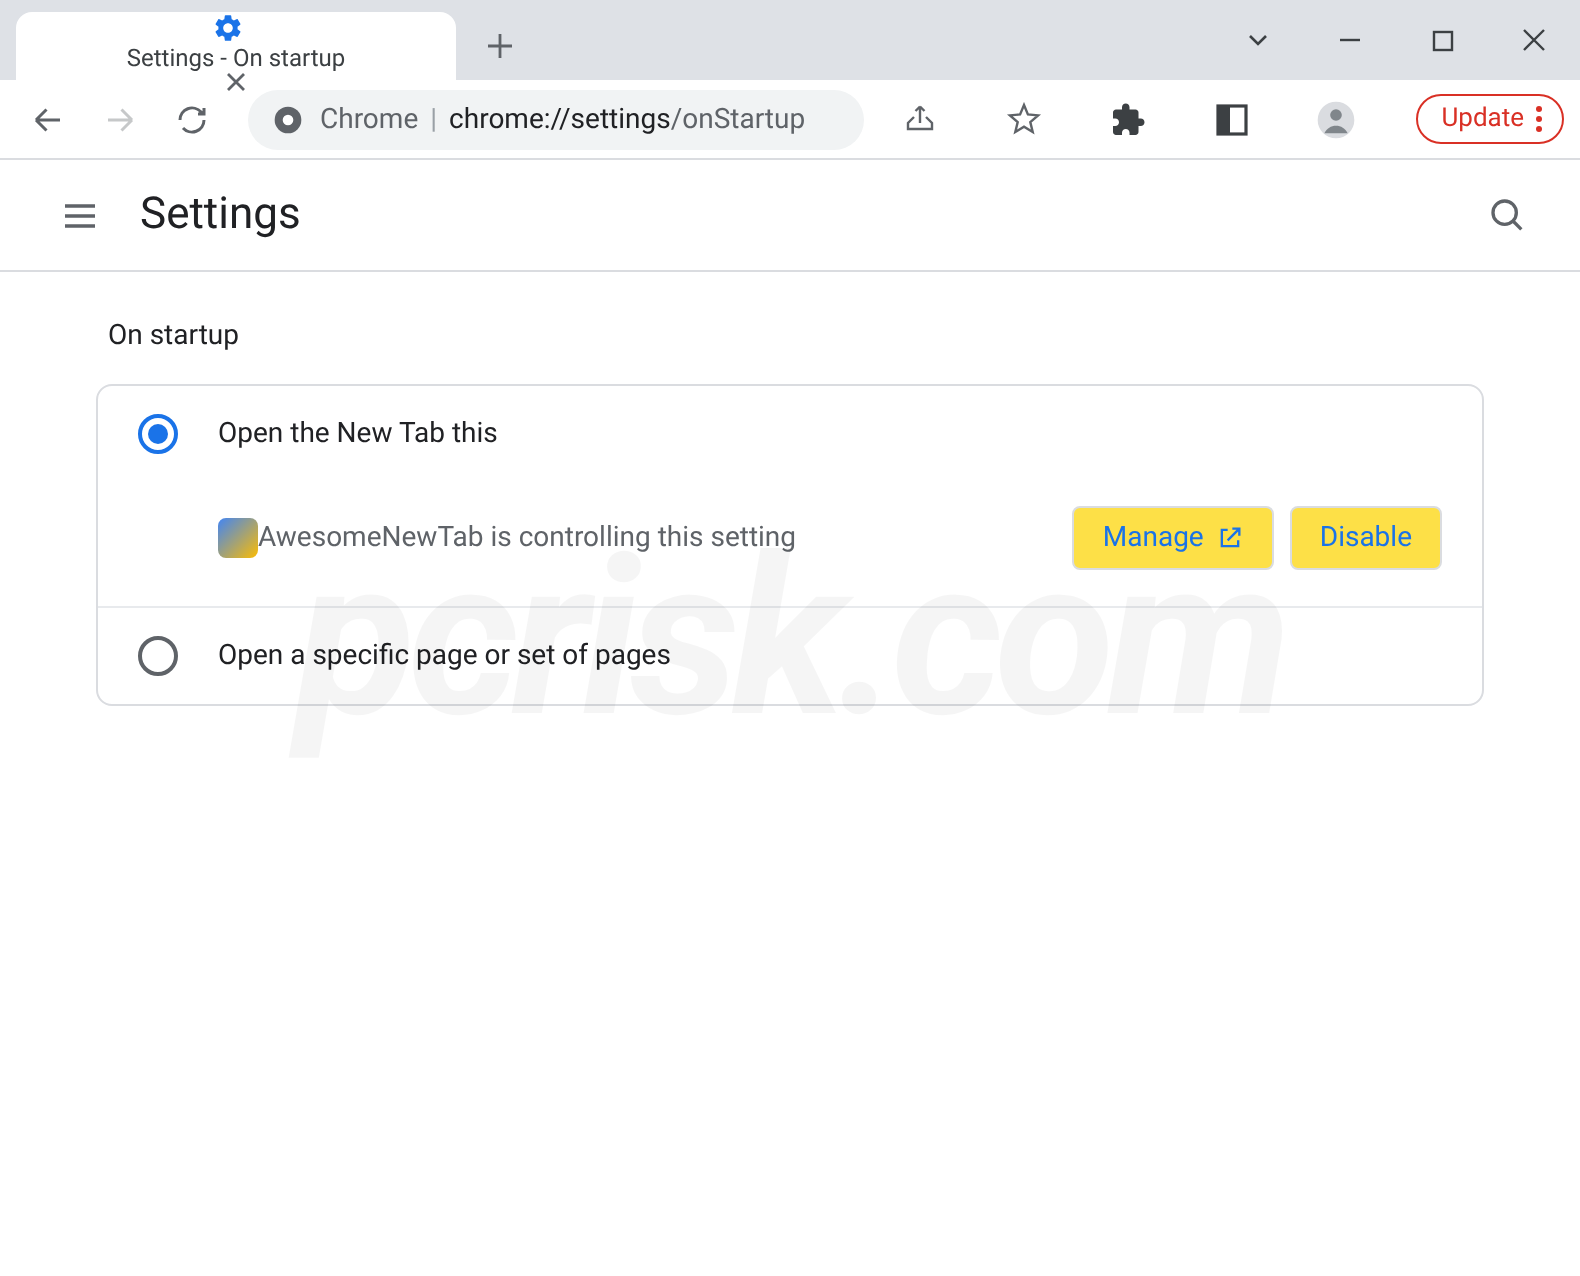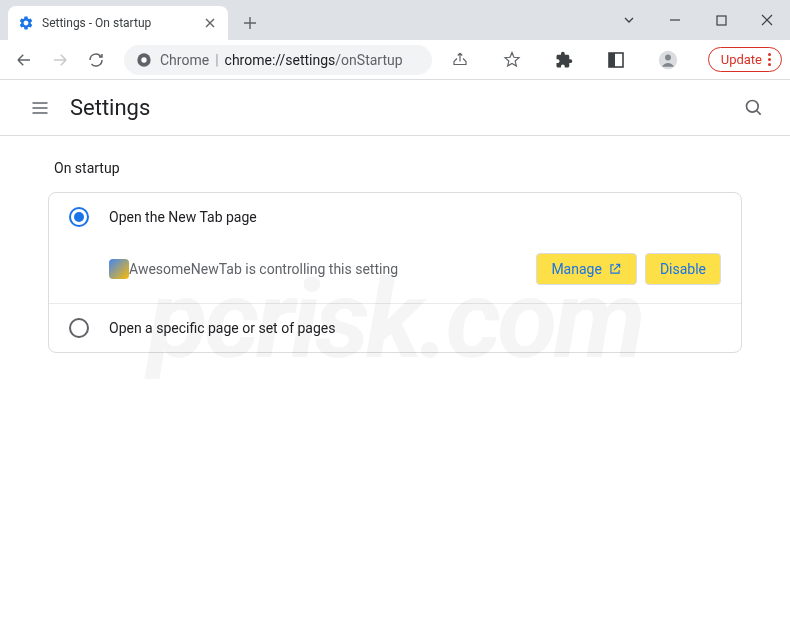--- a/index.html
+++ b/index.html
@@ -1,20 +1,20 @@
 <!DOCTYPE html>
 <html><head>
   <meta charset="utf-8">
   <style>
     * { margin: 0; padding: 0; box-sizing: border-box; font-family: 'Segoe UI', Roboto, Arial, sans-serif; }
     body { width: 790px; height: 638px; background: #fff; overflow: hidden; }
     
     
     .titlebar { height: 40px; background: #dee1e6; display: flex; align-items: flex-end; }
-    .tab { height: 34px; background: #fff; border-radius: 8px 8px 0 0; display: flex; align-items: center; padding: 0 10px; margin-left: 8px; min-width: 220px; position: relative; }
+    .tab { height: 34px; background: #fff; border-radius: 8px 8px 0 0; display: flex; align-items: center; padding: 0 10px; margin-left: 8px; min-width: 220px; position: relative; flex-direction: column; }
     .tab-icon { width: 16px; height: 16px; margin-right: 8px; display: flex; align-items: center; }
     .tab-title { font-size: 12px; color: #3c4043; flex: 1; }
     .tab-close { width: 16px; height: 16px; display: flex; align-items: center; justify-content: center; border-radius: 50%; cursor: pointer; }
     .new-tab { width: 28px; height: 28px; display: flex; align-items: center; justify-content: center; margin-left: 8px; margin-bottom: 3px; cursor: pointer; }
     .window-controls { margin-left: auto; display: flex; height: 40px; }
     .win-btn { width: 46px; display: flex; align-items: center; justify-content: center; cursor: pointer; }
     
     
     .toolbar { height: 40px; background: #fff; border-bottom: 1px solid #dadce0; display: flex; align-items: center; padding: 0 8px; gap: 4px; }
     .nav-btn { width: 32px; height: 32px; display: flex; align-items: center; justify-content: center; border-radius: 50%; cursor: pointer; }
@@ -186,21 +186,21 @@
       </svg>
   </div>
 </div>
 
 <div class="content">
   <div class="section-title">On startup</div>
   <div class="card">
 
     <div class="option-row">
       <div class="radio selected"></div>
-      <span class="option-label">Open the New Tab page</span>
+      <span class="option-label">Open the New Tab this</span>
     </div>
 
     <div class="ext-notice">
       <div class="ext-icon"></div>
       <span class="ext-text">AwesomeNewTab is controlling this setting</span>
       <div class="ext-actions">
         <button class="outline-btn">
           <span>Manage</span>
           <svg width="14" height="14" viewBox="0 0 24 24" fill="none">
               <path d="M14 4h6v6m0-6L10 14M19 14v5H5V5h5" stroke="#1a73e8" stroke-width="2"></path>

